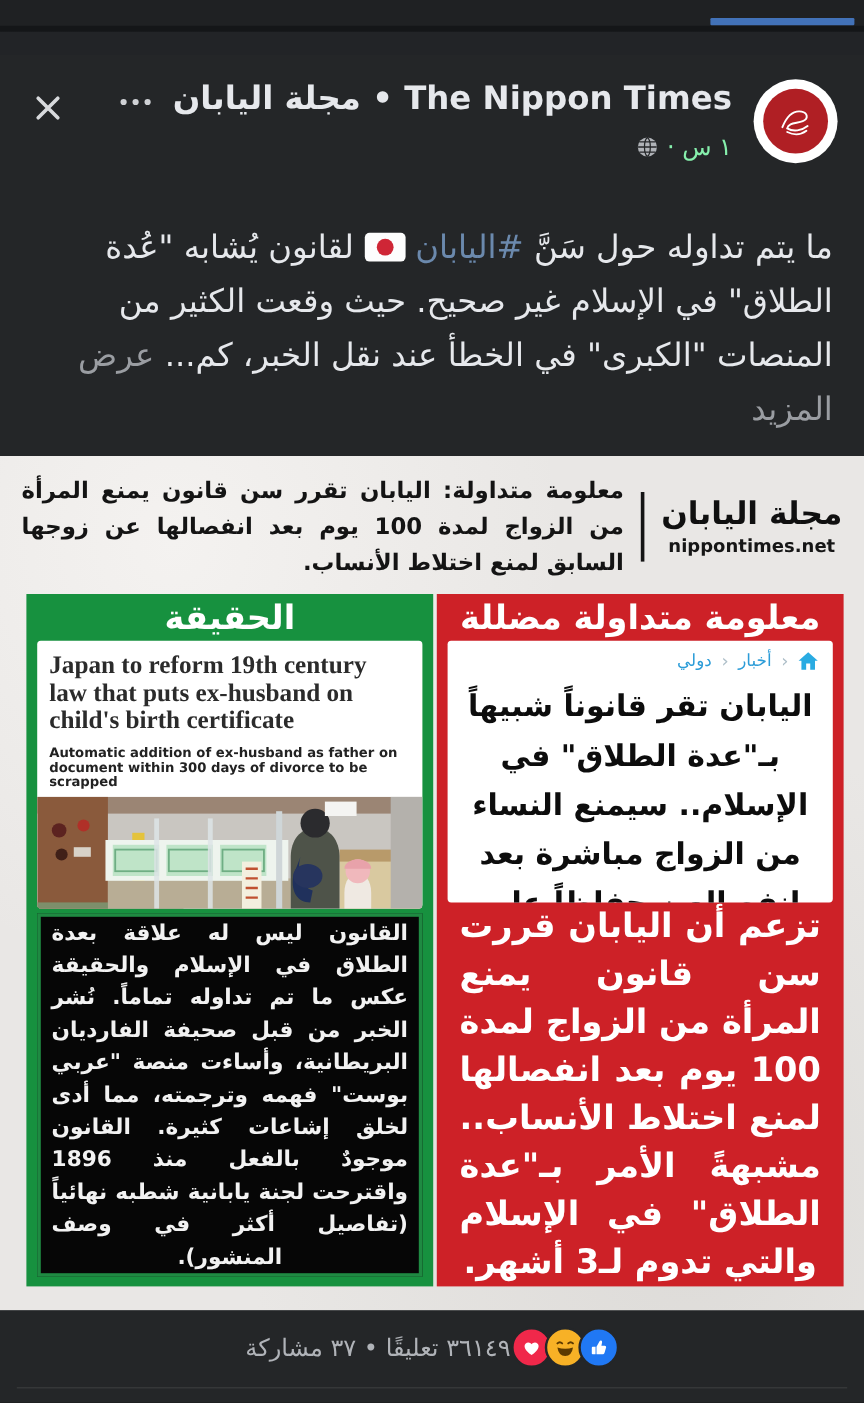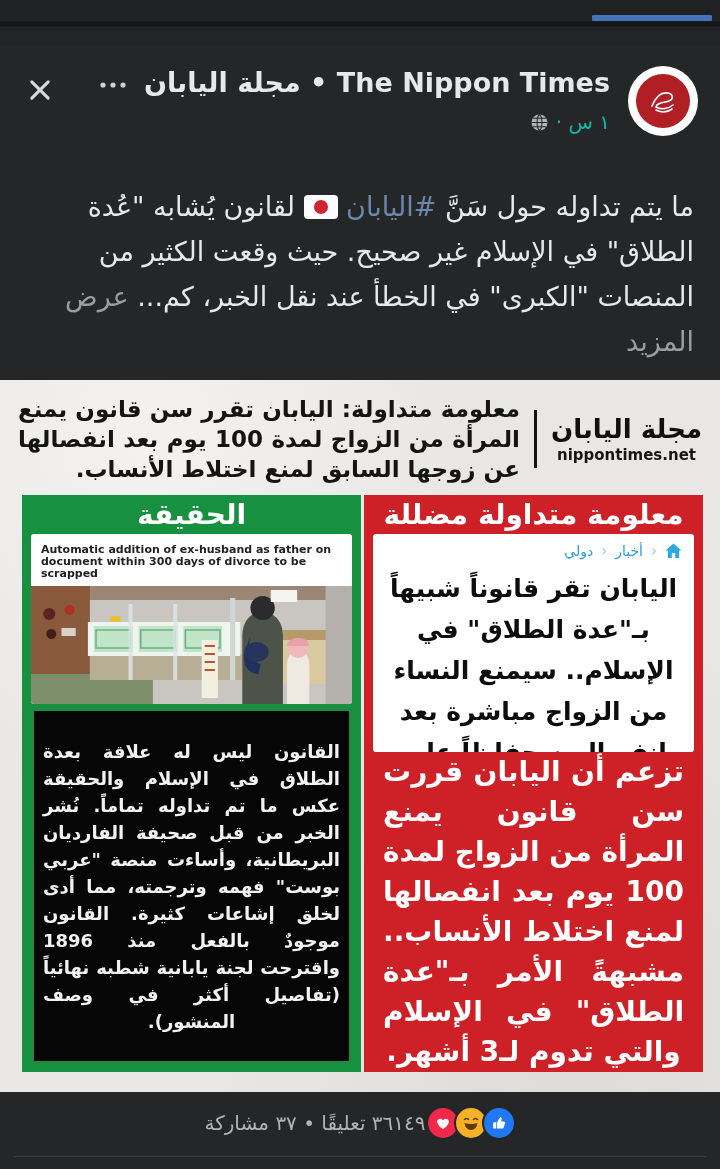--- a/index.html
+++ b/index.html
@@ -12,39 +12,39 @@
   .topbar{position:relative;height:46px;
     background:linear-gradient(180deg,#1f2123 0px,#1f2123 21px,#141618 22px,#141618 26px,#222427 27px,#222427 46px);}
   .progress{position:absolute;top:15px;right:8px;width:120px;height:6px;background:#4272b8;border-radius:1px;}
   
   .post-header{display:flex;align-items:flex-start;padding:20px 22px 0 26px;height:124px;box-sizing:border-box;}
   .icon-btn{flex:0 0 auto;cursor:pointer;}
   .x-btn{margin-top:10px;}
   .dots-btn{margin-top:14px;margin-left:44px;}
   .title-wrap{flex:1;display:flex;flex-direction:column;margin-left:10px;margin-right:18px;min-width:0;}
   .page-title{direction:rtl;color:#e6e8ec;font-weight:bold;font-size:27px;line-height:34px;white-space:nowrap;}
-  .timestamp{direction:rtl;display:flex;align-items:center;gap:7px;color:#14b8a6;font-size:20px;margin-top:10px;}
+  .timestamp{direction:rtl;display:flex;align-items:center;gap:7px;color:#86efac;font-size:20px;margin-top:10px;}
   .avatar{flex:0 0 auto;width:70px;height:70px;border-radius:50%;background:#fff;display:flex;align-items:center;justify-content:center;}
   .avatar-inner{width:54px;height:54px;border-radius:50%;background:#b01f24;display:flex;align-items:center;justify-content:center;}
   
   .post-text{direction:rtl;text-align:right;padding:14px 26px 0 26px;color:#e6e8ec;font-size:27px;line-height:45px;}
   .hashtag{color:#6b89ad;cursor:pointer;}
   .see-more{color:#9a9da2;cursor:pointer;}
   .flag{display:inline-block;width:34px;height:24px;background:#fdfdfd;border-radius:4px;vertical-align:-3px;position:relative;}
   .flag i{position:absolute;left:50%;top:50%;width:14px;height:14px;margin:-7px 0 0 -7px;border-radius:50%;background:#cf2636;}
   
   .fact{width:720px;height:712px;box-sizing:border-box;background:#e9e7e5;margin-top:16px;
     background-image:radial-gradient(ellipse at 20% 10%,#f4f2f0 0%,rgba(244,242,240,0) 40%),radial-gradient(ellipse at 80% 90%,#dddbd8 0%,rgba(221,219,216,0) 45%);
     padding-top:13px;}
   .fact-head{direction:rtl;display:flex;align-items:center;gap:14px;padding:0 18px;height:92px;}
   .brand{flex:0 0 auto;text-align:center;}
   .brand-name{font-size:26px;font-weight:bold;color:#101010;line-height:30px;}
   .brand-site{font-size:15px;font-weight:bold;color:#161616;margin-top:2px;}
   .brand-divider{flex:0 0 auto;width:3px;height:58px;background:#141414;}
-  .claim-summary{flex:1;font-size:23px;font-weight:bold;color:#141414;line-height:30px;text-align:justify;text-align-last:right;}
+  .claim-summary{flex:1;font-size:19px;font-weight:bold;color:#141414;line-height:30px;text-align:justify;text-align-last:right;}
   
   .cols{direction:rtl;display:flex;gap:3px;margin:10px 17px 0 22px;height:577px;}
   .col{flex:1;display:flex;flex-direction:column;min-width:0;}
   .col-red{background:#cd2127;}
   .col-green{background:#17913f;justify-content:space-between;}
   .col-title{color:#fff;font-weight:bold;text-align:center;font-size:28px;line-height:34px;padding-top:3px;height:37px;box-sizing:border-box;}
   .card{background:#fff;margin:2px 9px 0 9px;border-radius:3px;overflow:hidden;}
   
   .ap-nav{direction:ltr;height:32px;background:#2cb4e9;display:flex;align-items:center;padding:0 9px;gap:10px;}
   .ap-logo{margin-left:auto;text-align:center;color:#fff;font-weight:bold;font-size:12px;line-height:12px;}
@@ -156,20 +156,21 @@
           <div class="ap-headline">اليابان تقر قانوناً شبيهاً بـ"عدة الطلاق" في الإسلام.. سيمنع النساء من الزواج مباشرة بعد انفصالهن حفاظاً على الأنساب</div>
         </div>
         <div class="red-claim">
           <p>تزعم أن اليابان قررت سن قانون يمنع المرأة من الزواج لمدة 100 يوم بعد انفصالها لمنع اختلاط الأنساب.. مشبهةً الأمر بـ"عدة الطلاق" في الإسلام والتي تدوم لـ3 أشهر.</p>
         </div>
       </div>
 
       <div class="col col-green">
         <div class="col-title">الحقيقة</div>
         <div class="card">
+          <div class="g-head">Japan to reform 19th century law that puts ex-husband on child's birth certificate</div>
           <div class="g-sub">Automatic addition of ex-husband as father on document within 300 days of divorce to be scrapped</div>
           <svg class="photo" viewBox="0 0 316 118" preserveAspectRatio="none">
             <rect width="316" height="118" fill="#c9c6c1"></rect>
             <rect x="0" y="0" width="316" height="14" fill="#9b8574"></rect>
             <rect x="0" y="0" width="58" height="95" fill="#8a5a3c"></rect>
             <circle cx="18" cy="28" r="6" fill="#5c2320"></circle>
               <circle cx="38" cy="24" r="5" fill="#b03028"></circle>
             <circle cx="20" cy="48" r="5" fill="#402018"></circle>
               <rect x="30" y="42" width="14" height="8" fill="#d8d2c8"></rect>
             <rect x="0" y="88" width="120" height="30" fill="#7d8f6b"></rect>

